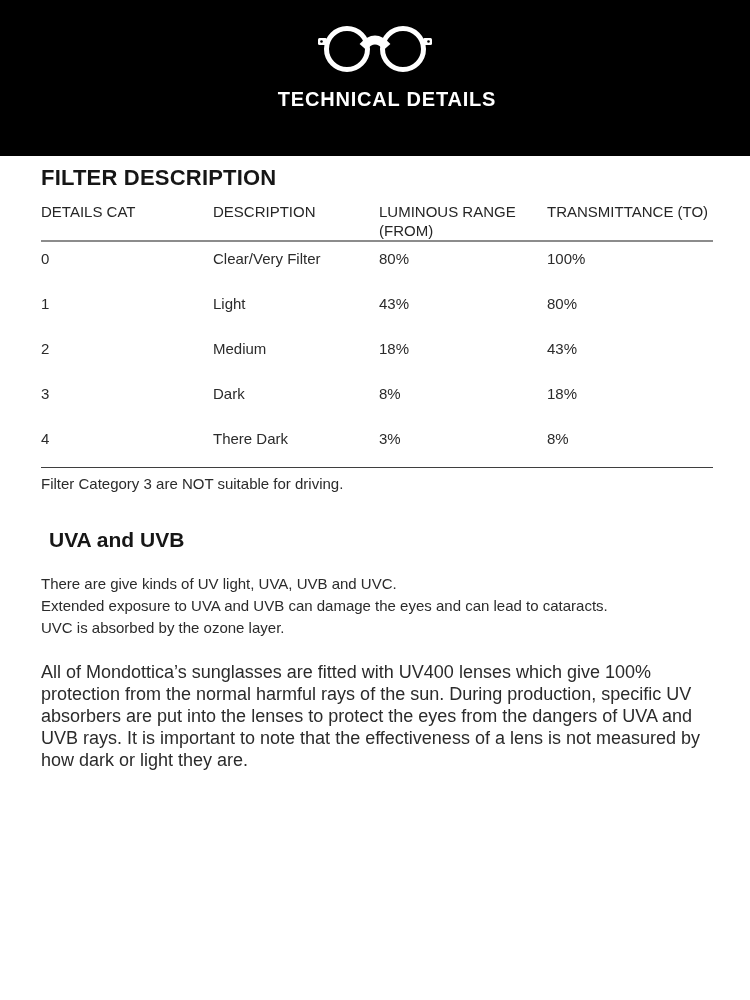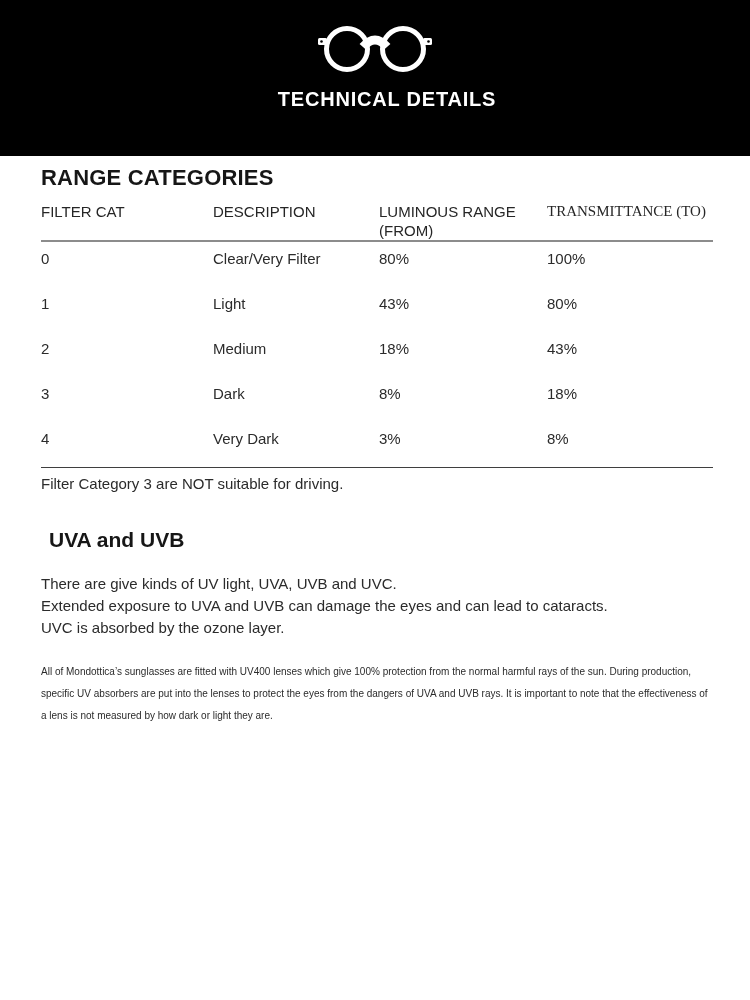--- a/index.html
+++ b/index.html
@@ -40,38 +40,38 @@
   .cat-table { margin-top: 5px; }
   .t-row {
     display: grid;
     grid-template-columns: 172px 166px 168px 1fr;
   }
   .t-head {
     padding-top: 6px; min-height: 38px;
     font-size: 15px; color: #262626;
   }
   .t-head .t-cell { line-height: 19px; padding-right: 14px; }
-  .t-head .t-cell.nowrap { white-space: nowrap; padding-right: 0; font-family: Liberation Serif, serif; }
+  .t-head .t-cell.nowrap { white-space: nowrap; padding-right: 0; }
   .t-body-wrap { border-top: 2px solid #8c8c8c; border-bottom: 1px solid #3f3f3f; }
   .t-body-row { height: 45px; }
   .t-body-row .t-cell { padding-top: 8px; font-size: 15px; color: #2b2b2b; }
 
   .table-note {
     padding-top: 6px; font-size: 15px; color: #2b2b2b; line-height: 19px;
   }
 
   
   .uv-heading {
     font-size: 21px; font-weight: bold; color: #161616;
     margin: 8px; padding-top: 27px; line-height: 24px;
   }
   .uv-lines { padding-top: 13px; }
   .uv-line { font-size: 15px; line-height: 22px; color: #2b2b2b; }
   .uv-paragraph {
-    padding-top: 22px; font-size: 10px; line-height: 22px; color: #2b2b2b;
+    padding-top: 22px; font-size: 18px; line-height: 22px; color: #2b2b2b;
     max-width: 672px;
   }
 </style>
 </head>
 <body>
 
 <div class="page">
 
   <div class="banner">
     <div class="glasses-wrap">
@@ -86,25 +86,25 @@
 
         <circle cx="30" cy="25" r="20.5" fill="none" stroke="#ffffff" stroke-width="5"></circle>
         <circle cx="86" cy="25" r="20.5" fill="none" stroke="#ffffff" stroke-width="5"></circle>
       </svg>
     </div>
     <div class="banner-title">TECHNICAL DETAILS</div>
   </div>
 
   <div class="content">
 
-    <h1 class="section-heading">RANGE CATEGORIES</h1>
+    <h1 class="section-heading">FILTER DESCRIPTION</h1>
 
     <div class="cat-table">
       <div class="t-row t-head">
-        <div class="t-cell">FILTER CAT</div>
+        <div class="t-cell">DETAILS CAT</div>
         <div class="t-cell">DESCRIPTION</div>
         <div class="t-cell">LUMINOUS RANGE (FROM)</div>
         <div class="t-cell nowrap">TRANSMITTANCE (TO)</div>
       </div>
 
       <div class="t-body-wrap">
         <div class="t-row t-body-row">
           <div class="t-cell">0</div>
           <div class="t-cell">Clear/Very Filter</div>
           <div class="t-cell">80%</div>
@@ -123,21 +123,21 @@
           <div class="t-cell">43%</div>
         </div>
         <div class="t-row t-body-row">
           <div class="t-cell">3</div>
           <div class="t-cell">Dark</div>
           <div class="t-cell">8%</div>
           <div class="t-cell">18%</div>
         </div>
         <div class="t-row t-body-row">
           <div class="t-cell">4</div>
-          <div class="t-cell">Very Dark</div>
+          <div class="t-cell">There Dark</div>
           <div class="t-cell">3%</div>
           <div class="t-cell">8%</div>
         </div>
       </div>
 
       <div class="table-note">Filter Category 3 are NOT suitable for driving.</div>
     </div>
 
     <h2 class="uv-heading">UVA and UVB</h2>
 

